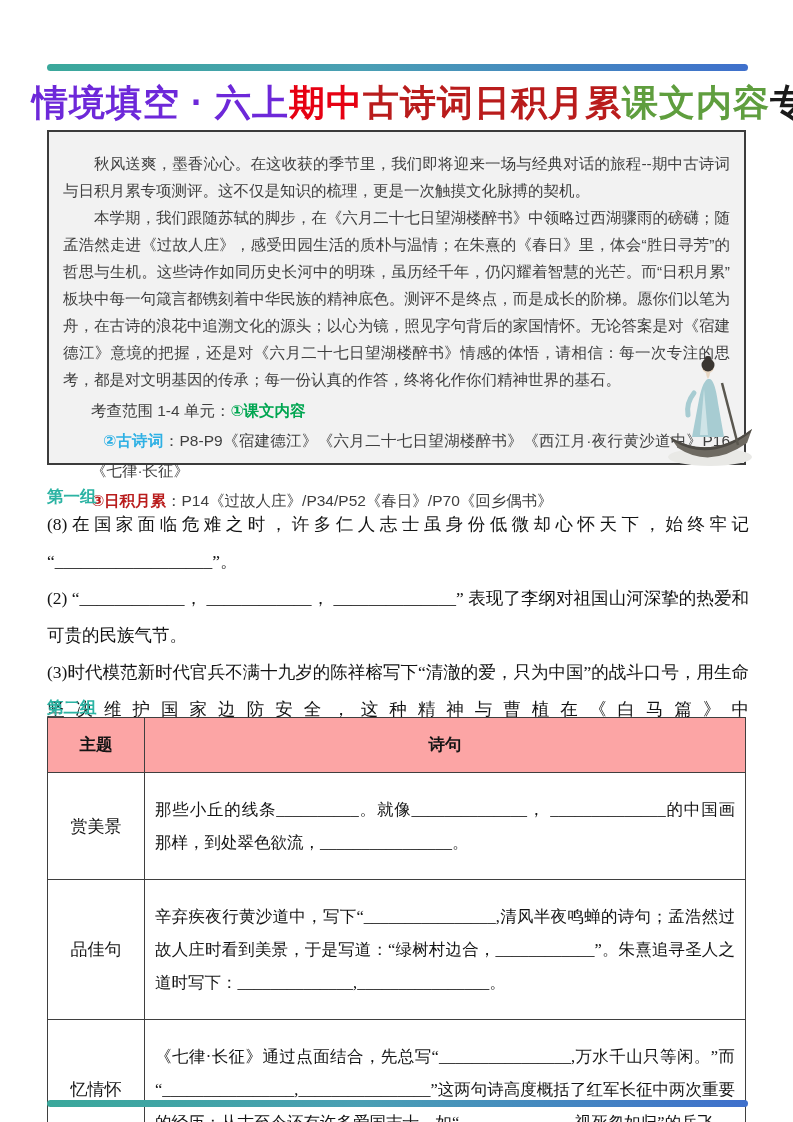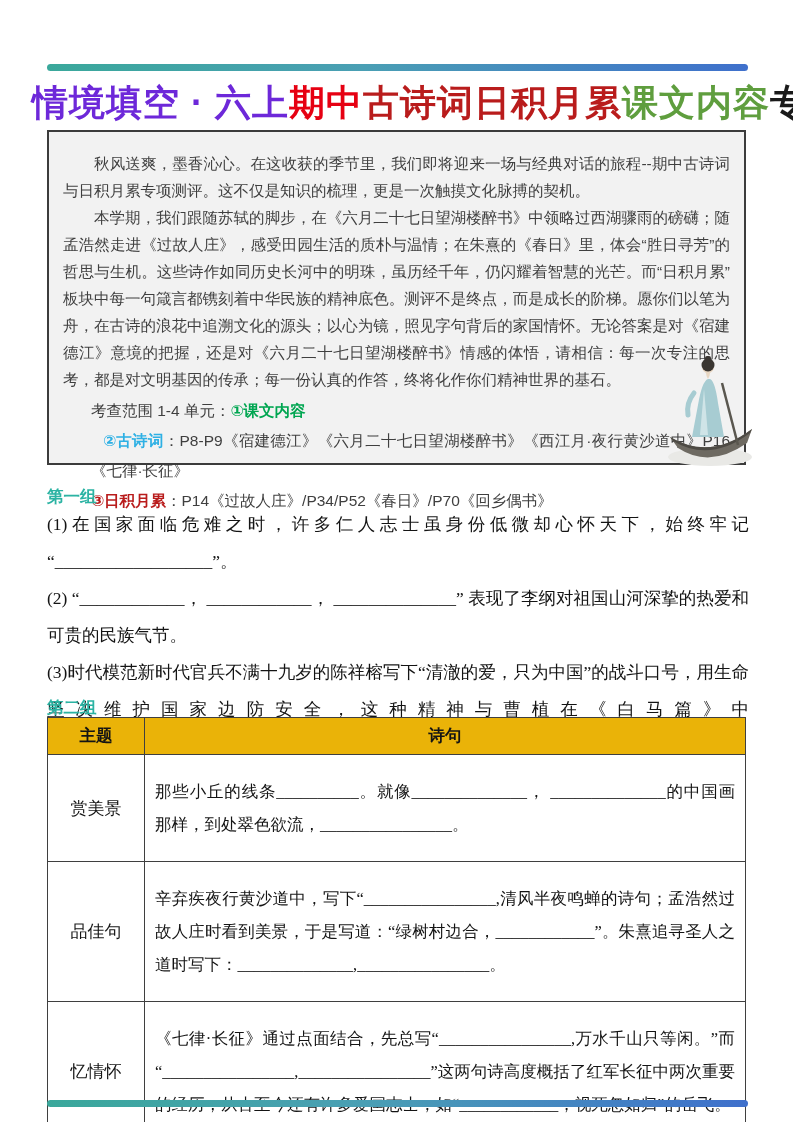--- a/index.html
+++ b/index.html
@@ -57,22 +57,22 @@
   .questions p{margin:0;}
 
   
   .poem-table{
     position:absolute;top:717px;left:47px;width:699px;
     border-collapse:collapse;table-layout:fixed;
     font-family:"Liberation Serif","DejaVu Serif",serif;color:#141414;
   }
   .poem-table th,.poem-table td{border:1px solid #3f3f3f;}
   .poem-table th{
-    background:#eab308;font-size:16.5px;font-weight:bold;
-    height:28px;text-align:center;padding:4px;
+    background:#fca5a5;font-size:16.5px;font-weight:bold;
+    height:28px;text-align:center;padding:13px;
   }
   .col-theme{width:97px;}
   td.theme{
     text-align:center;vertical-align:middle;font-size:17px;padding:0 4px;
   }
   td.content{
     font-size:16.5px;line-height:33px;padding:20px 10px;text-align:justify;
     vertical-align:middle;
   }
 </style>
@@ -104,21 +104,21 @@
       <path d="M44,34 q2,-3 2,-6 a6,6 0 1 0 -4,0 q0,3 2,6 Z" fill="#e8d7c3"></path>
       <circle cx="44" cy="20" r="6.5" fill="#3a3632"></circle>
       <rect x="41" y="11" width="6" height="5" rx="2" fill="#3a3632"></rect>
       <path d="M30,48 q-8,10 -6,22" stroke="#a7ccd2" stroke-width="5" fill="none" stroke-linecap="round"></path>
     </svg>
   </div>
 
   <h2 class="group-heading" id="g1">第一组</h2>
 
   <div class="questions">
-    <p>(1)在国家面临危难之时，许多仁人志士虽身份低微却心怀天下，始终牢记“__________________”。</p>
+    <p>(8)在国家面临危难之时，许多仁人志士虽身份低微却心怀天下，始终牢记“__________________”。</p>
     <p>(2) “____________， ____________， ______________” 表现了李纲对祖国山河深挚的热爱和可贵的民族气节。</p>
     <p>(3)时代模范新时代官兵不满十九岁的陈祥榕写下“清澈的爱，只为中国”的战斗口号，用生命坚决维护国家边防安全，这种精神与曹植在《白马篇》中“______________,______________”的信念一脉相承。</p>
   </div>
 
   <h2 class="group-heading" id="g2">第二组</h2>
 
   <table class="poem-table">
     <colgroup>
         <col class="col-theme">
         <col>

